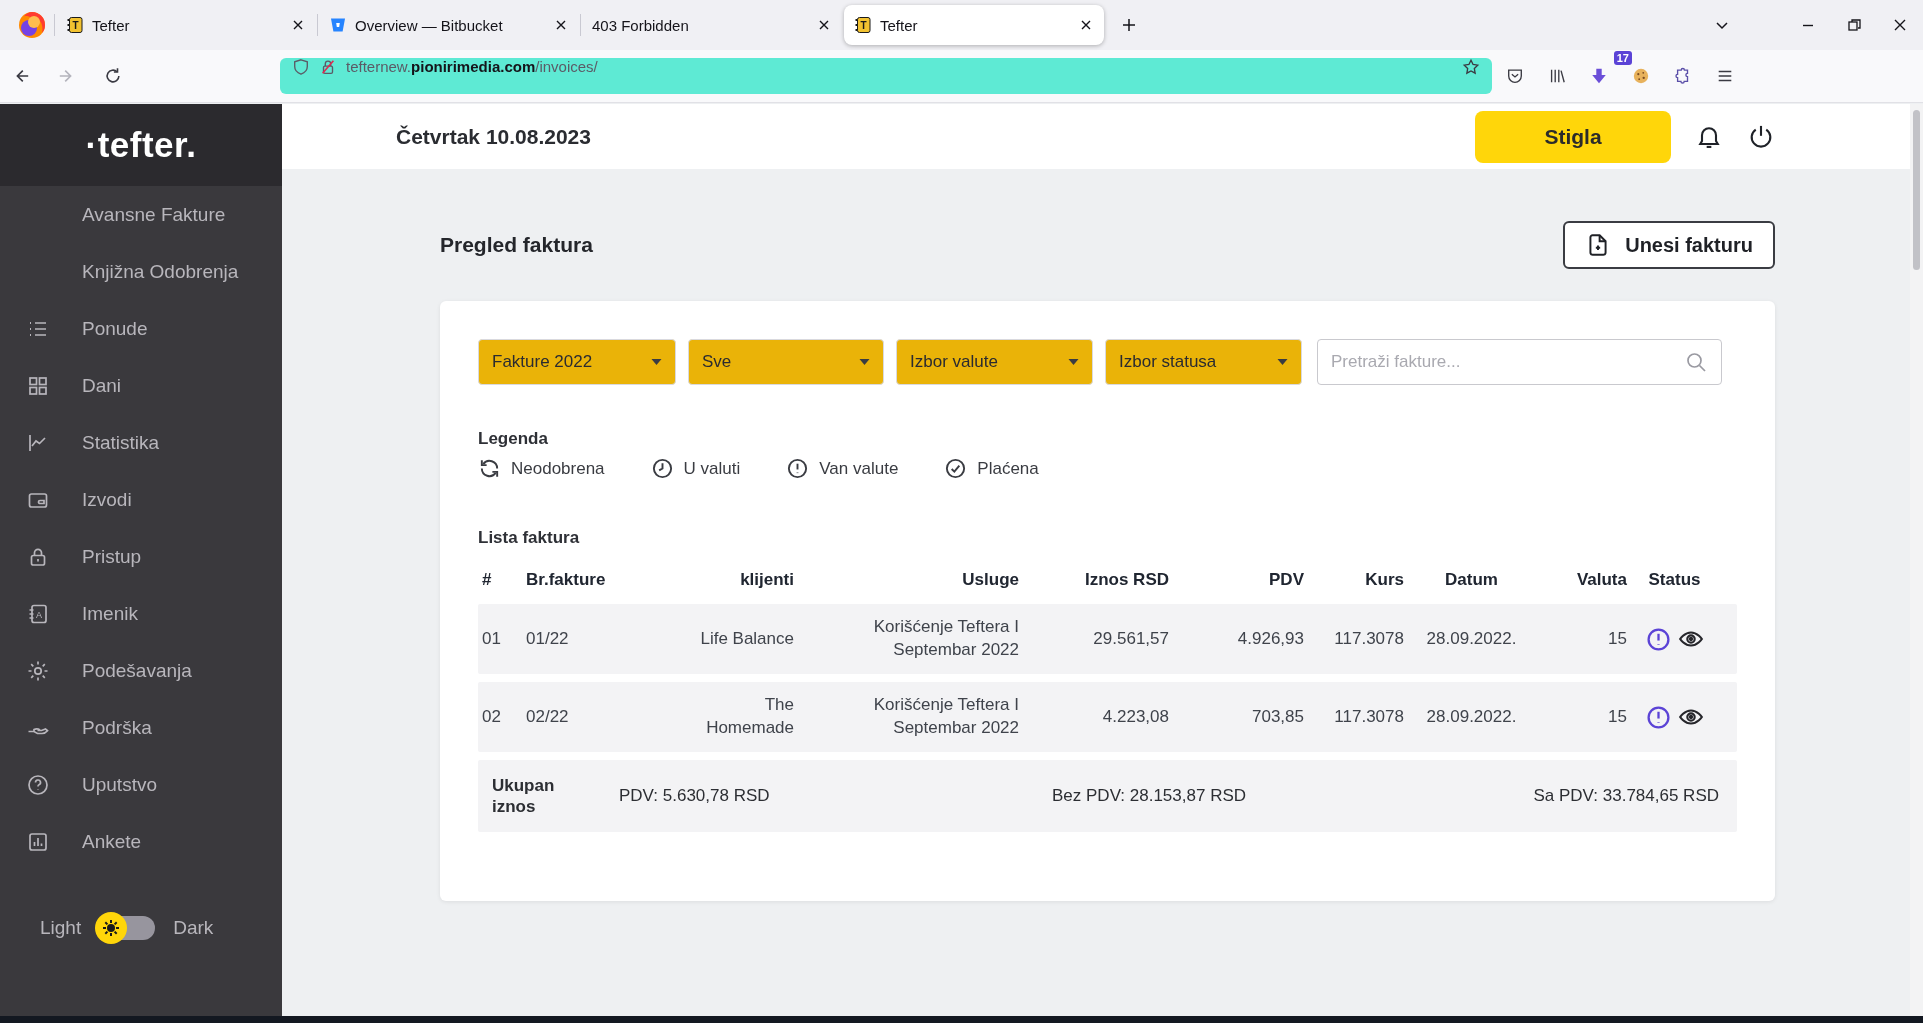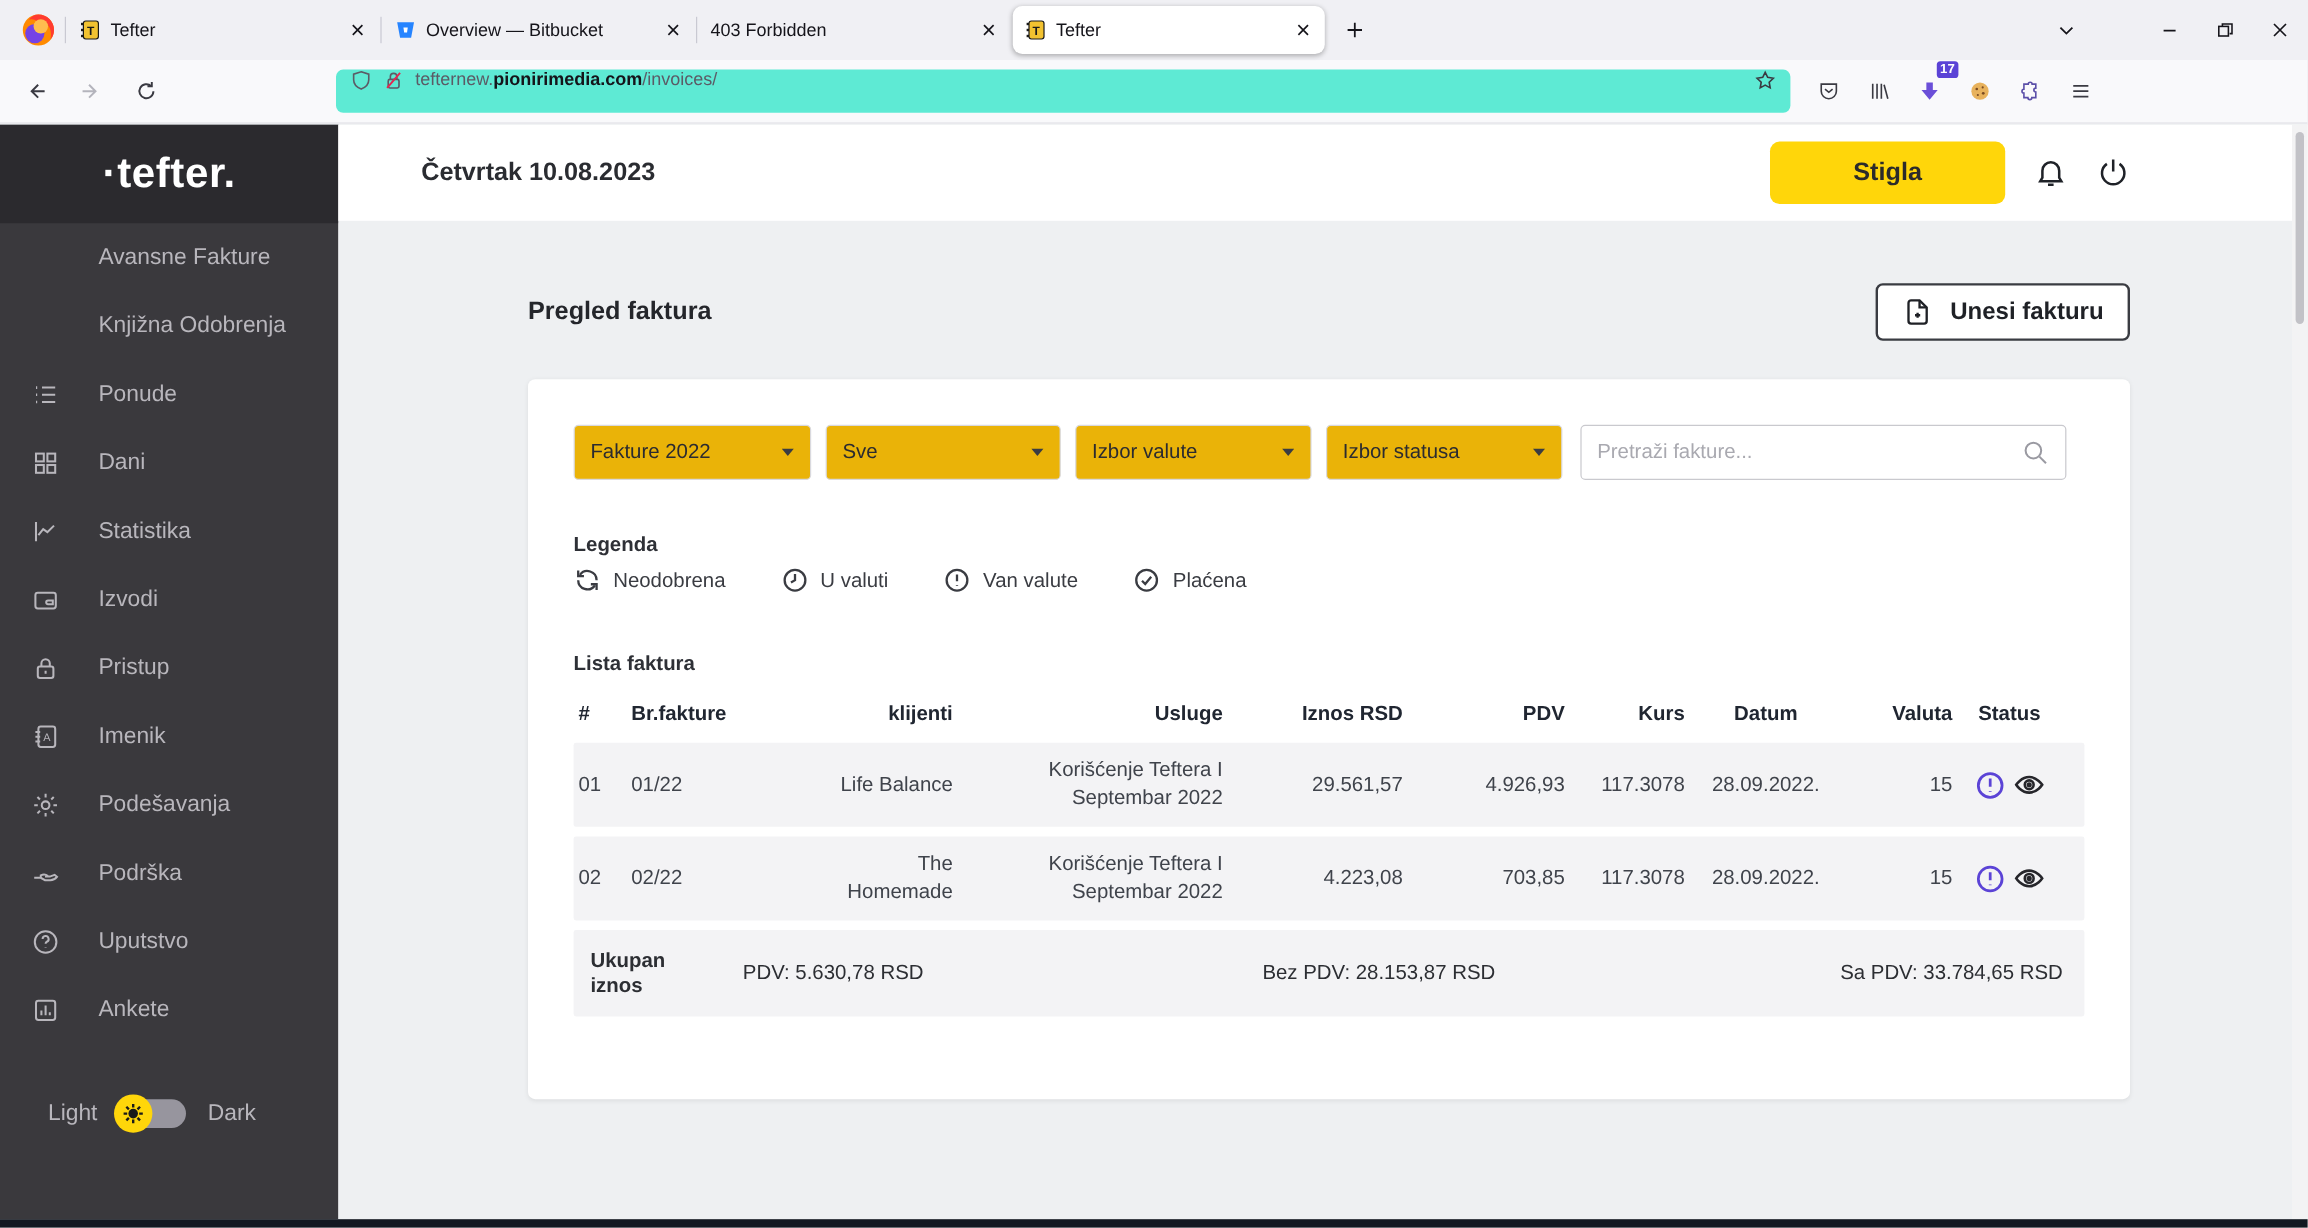--- a/index.html
+++ b/index.html
@@ -16,21 +16,21 @@
   .tab .t-title { flex:1; white-space:nowrap; overflow:hidden; }
   .tab .t-close { margin-left:auto; display:flex; }
   .icon-16 { width:16px; height:16px; }
   .icon-18 { width:18px; height:18px; }
   .newtab { width:36px; height:36px; display:flex; align-items:center; justify-content:center; margin-left:6px; }
   .ts-spacer { flex:1; }
   .win-btn { width:46px; height:40px; display:flex; align-items:center; justify-content:center; }
 
   .navbar { height:53px; background:#f9f9fb; border-bottom:1px solid #e1e1e6;
             display:flex; align-items:center; padding:0 12px; }
-  .nav-btn { width:36px; height:36px; display:flex; align-items:center; justify-content:center; border-radius:4px; }
+  .nav-btn { width:36px; height:36px; display:flex; align-items:center; border-radius:4px; }
   .nav-btn.disabled svg { stroke:#b4b4bc; }
   .nav-group-left { display:flex; align-items:center; gap:10px; width:268px; }
   .urlbar { width:1212px; height:36px; background:#5eead4; border-radius:6px; display:flex;
             align-items:flex-start; padding:0 12px; gap:9px; }
   .url-text { font-size:15px; white-space:nowrap; }
   .url-dim { color:#5b5b66; } .url-strong { color:#15141a; font-weight:600; }
   .urlbar .star { margin-left:auto; display:flex; }
   .nav-group-right { display:flex; align-items:center; gap:6px; margin-left:14px; }
   .dl-wrap { position:relative; }
   .dl-badge { position:absolute; top:-7px; right:-6px; background:#5b43d6; color:#fff; font-size:11px;
@@ -45,22 +45,22 @@
   .s-item { height:57px; display:flex; align-items:center; padding-left:24px; font-size:19px; cursor:pointer; }
   .s-icon { width:28px; display:flex; justify-content:center; margin-right:30px; flex-shrink:0; }
   .s-icon svg { stroke:#b8b6bc; }
   .theme-toggle { position:absolute; top:812px; left:0; right:0; display:flex; align-items:center;
                   padding-left:40px; gap:14px; font-size:19px; }
   .toggle { position:relative; width:56px; height:24px; background:#97959e; border-radius:12px; margin:0 4px; }
   .toggle-knob { position:absolute; left:-4px; top:-4px; width:32px; height:32px; border-radius:50%;
                  background:#ffd60a; display:flex; align-items:center; justify-content:center; }
 
   .main { flex:1; background:#eef0f2; position:relative; }
-  .app-header { height:80px; background:#ffffff; display:flex; align-items:center;
-                padding-left:69px; padding-right:148px; }
+  .app-header { height:65px; background:#ffffff; display:flex; align-items:center;
+                padding-left:114px; padding-right:148px; }
   .date-text { font-size:21px; font-weight:700; color:#2a2c31; }
   .stigla-btn { margin-left:auto; width:196px; height:52px; background:#ffd60a; border:none; border-radius:8px;
                 font-family:inherit; font-size:21px; font-weight:700; color:#2b2b2b; cursor:pointer; }
   .hdr-icon { margin-left:24px; display:flex; cursor:pointer; }
 
   .content { padding:0 148px 0 158px; }
   .page-head { margin-top:52px; display:flex; align-items:center; justify-content:space-between; }
   .page-title { font-size:21px; font-weight:700; color:#24262b; }
   .add-btn { height:48px; padding:0 20px; background:#fff; border:2px solid #3a3c42; border-radius:6px;
              display:flex; align-items:center; gap:14px; font-family:inherit; font-size:20px; font-weight:700;

